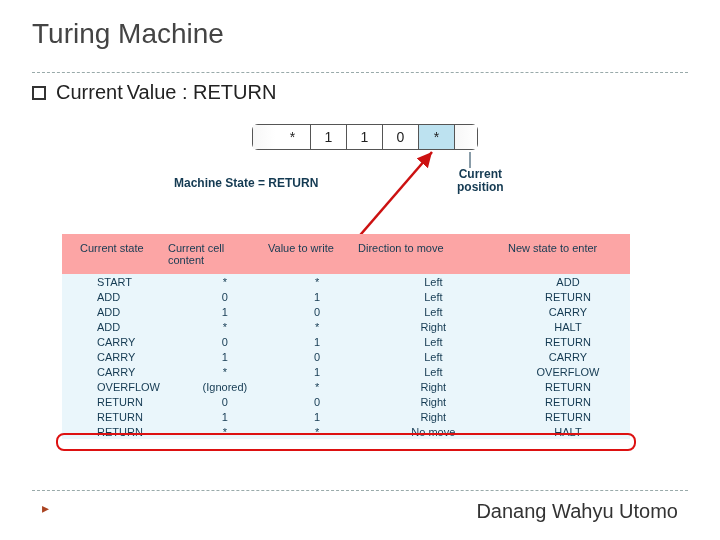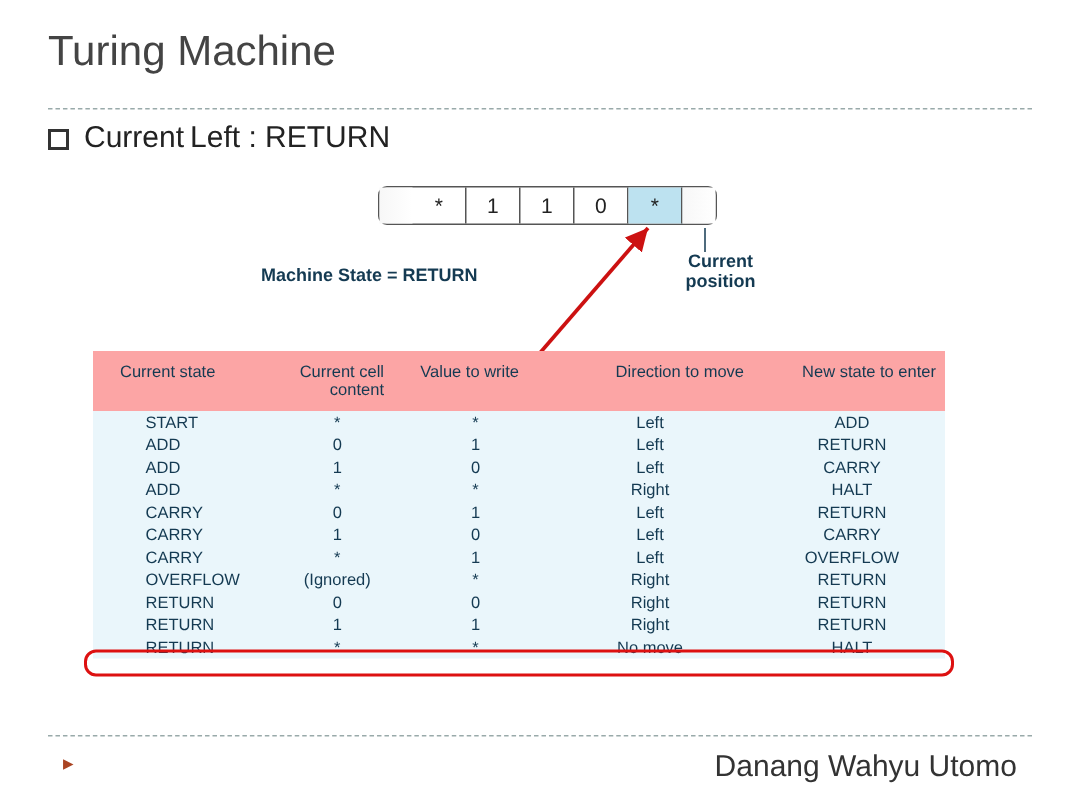--- a/index.html
+++ b/index.html
@@ -96,21 +96,21 @@
   }
   .hdr-row {
     display: flex;
     background: #fca5a5;
     font-size: 11px;
     font-weight: normal;
     color: #143a52;
   }
   .hdr-row > div {
     padding: 8px 6px;
-    text-align: right;
+    text-align: left;
   }
   .body-wrap {
     background: #eaf6fb;
     font-size: 11px;
     color: #143a52;
   }
   .body-row {
     display: flex;
     margin-left: 17px;
   }
@@ -153,21 +153,21 @@
 </style>
 </head>
 <body>
 
 <div class="slide">
   <div class="title">Turing Machine</div>
   <div class="dash-divider"></div>
   <div class="subtitle">
     <span class="bullet-square"></span>
     <span>Current</span>
-    <span> Left : RETURN</span>
+    <span> Value : RETURN</span>
   </div>
 
   <div class="figure">
     <div class="tape">
       <div class="end"></div>
       <div class="cell">*</div>
       <div class="cell">1</div>
       <div class="cell">1</div>
       <div class="cell">0</div>
       <div class="cell highlight">*</div>

